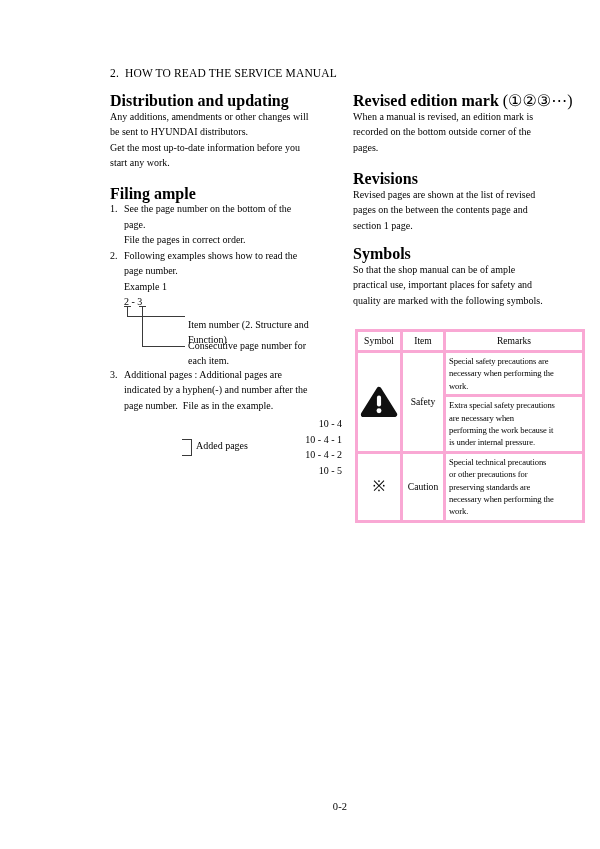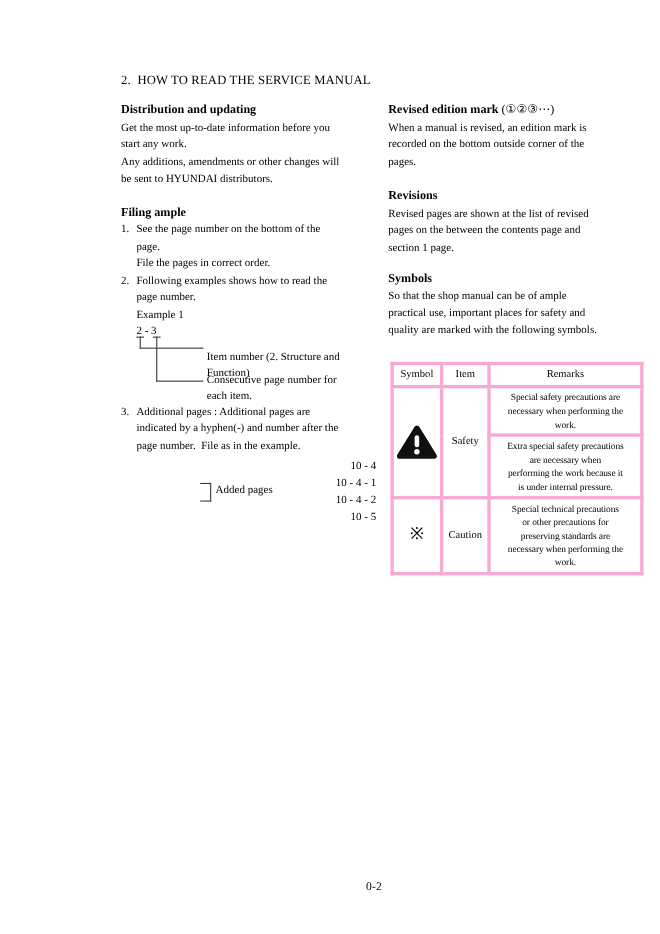--- a/index.html
+++ b/index.html
@@ -8,21 +8,21 @@
     font-family:Liberation Serif, serif;
     color:#000000;overflow:hidden;margin-left:40px;
   }
   .title{
     position:absolute;left:70px;top:67px;
     font-size:11.5px;letter-spacing:.15px;white-space:pre;
   }
   .col{position:absolute;top:90px;font-size:10px;line-height:15.5px;}
   .col-left{left:70px;width:232px;}
   .col-right{left:313px;width:231px;}
-  h3{margin:0;font-size:11px;font-weight:bold;line-height:15.5px;}
+  h3{margin:0;font-size:16px;font-weight:bold;line-height:15.5px;}
   h3 .norm{font-weight:normal;}
   p{margin:0;}
   .ml{white-space:pre-line;}
   .mt3{margin-top:3px;}
   .mt13{margin-top:13px;}
   .mt15{margin-top:15px;}
   .mt16{margin-top:16px;}
   .num-item{display:flex;}
   .num{width:14px;flex:none;}
   .itext{flex:1;}
@@ -54,42 +54,42 @@
   .sym-table th{
     font-weight:normal;font-size:9.6px;height:18px;text-align:center;padding:0;
   }
   .th-symbol{width:42px;}
   .th-item{width:40px;}
   .th-remarks{width:136px;}
   .sym-cell{text-align:center;vertical-align:middle;padding:0;}
   .item-cell{text-align:center;vertical-align:middle;font-size:9.6px;padding:0;}
   .remark-cell{
     font-size:8.6px;line-height:12.4px;letter-spacing:-.1px;
-    text-align:center;vertical-align:top;padding:2px 3px;
+    text-align:left;vertical-align:top;padding:2px 3px;
   }
   .caution-sym{font-size:15px;}
   .warn-svg{display:block;margin:0 auto;}
   .footer{
     position:absolute;left:0;right:0;top:801px;text-align:center;
     font-size:10.5px;letter-spacing:.2px;
   }
 </style>
 </head>
 <body>
 
 <div class="page">
 
   <div class="title">2.  HOW TO READ THE SERVICE MANUAL</div>
 
   <div class="col col-left">
     <h3 class="mt3">Distribution and updating</h3>
+    <p class="ml">Any additions, amendments or other changes will
+be sent to HYUNDAI distributors.</p>
     <p class="ml">Get the most up-to-date information before you
 start any work.</p>
-    <p class="ml">Any additions, amendments or other changes will
-be sent to HYUNDAI distributors.</p>
 
     <h3 class="mt15">Filing ample</h3>
 
     <div class="num-item">
       <span class="num">1.</span>
       <div class="itext ml">See the page number on the bottom of the
 page.
 File the pages in correct order.</div>
     </div>
 

